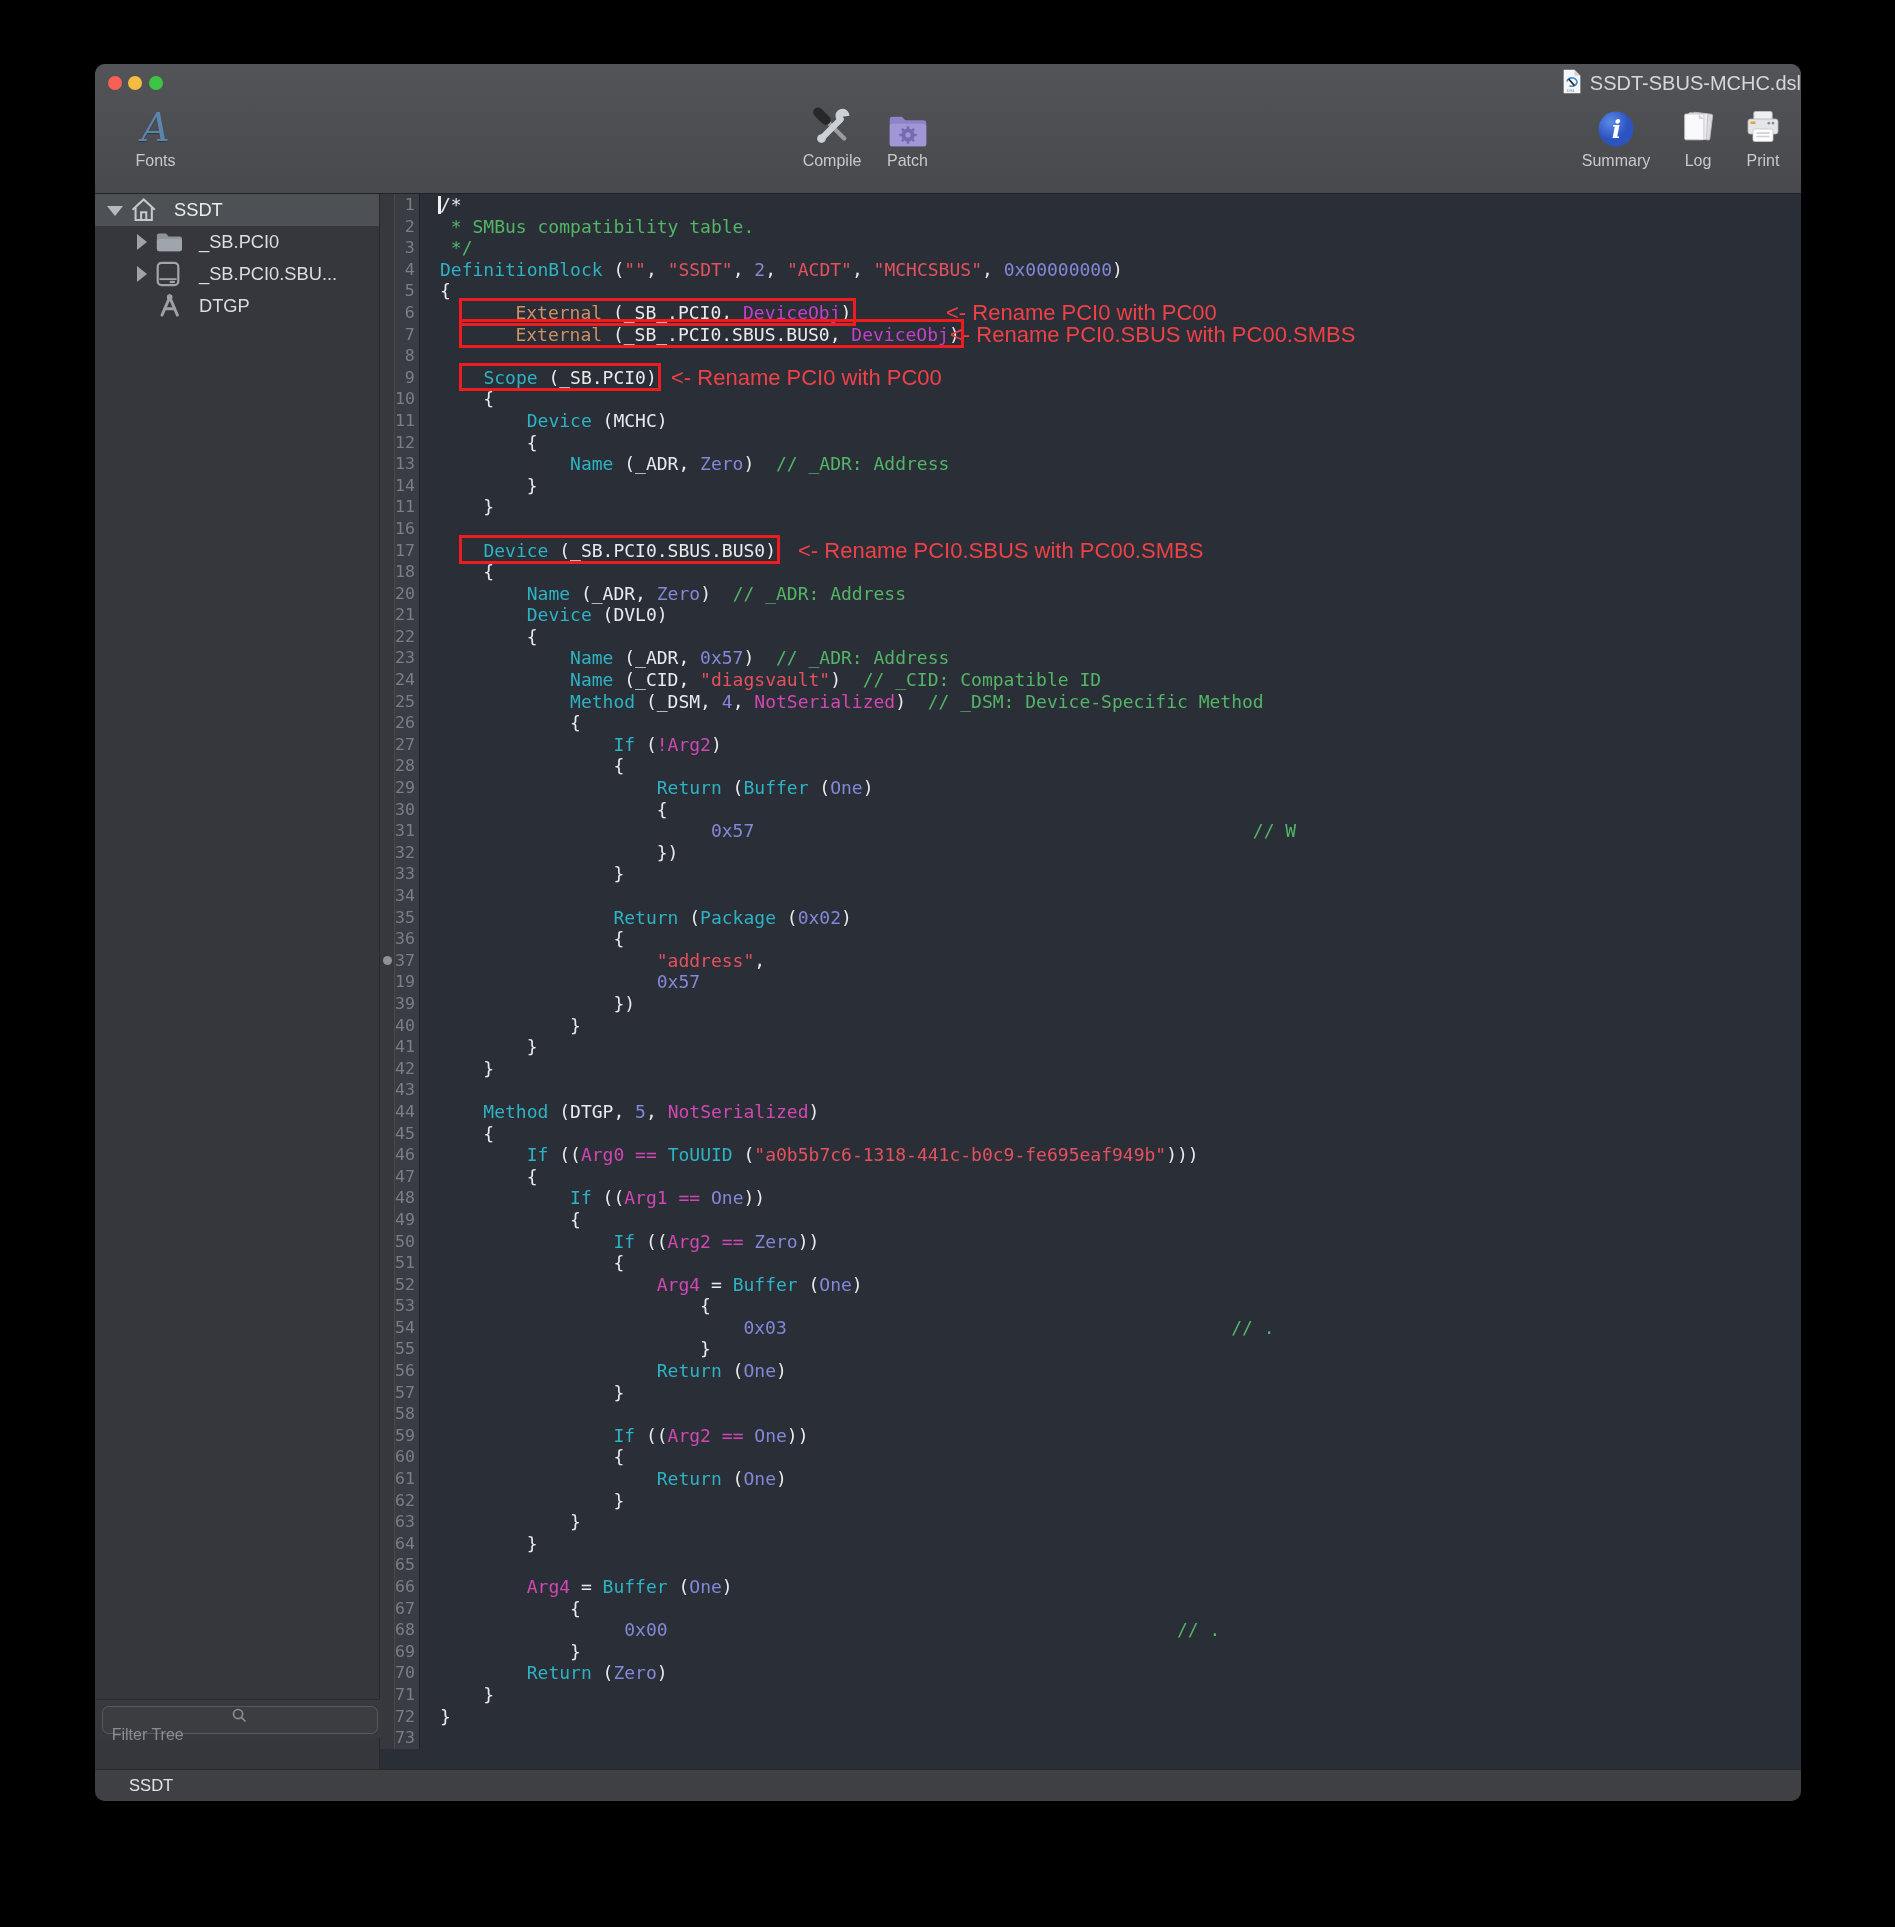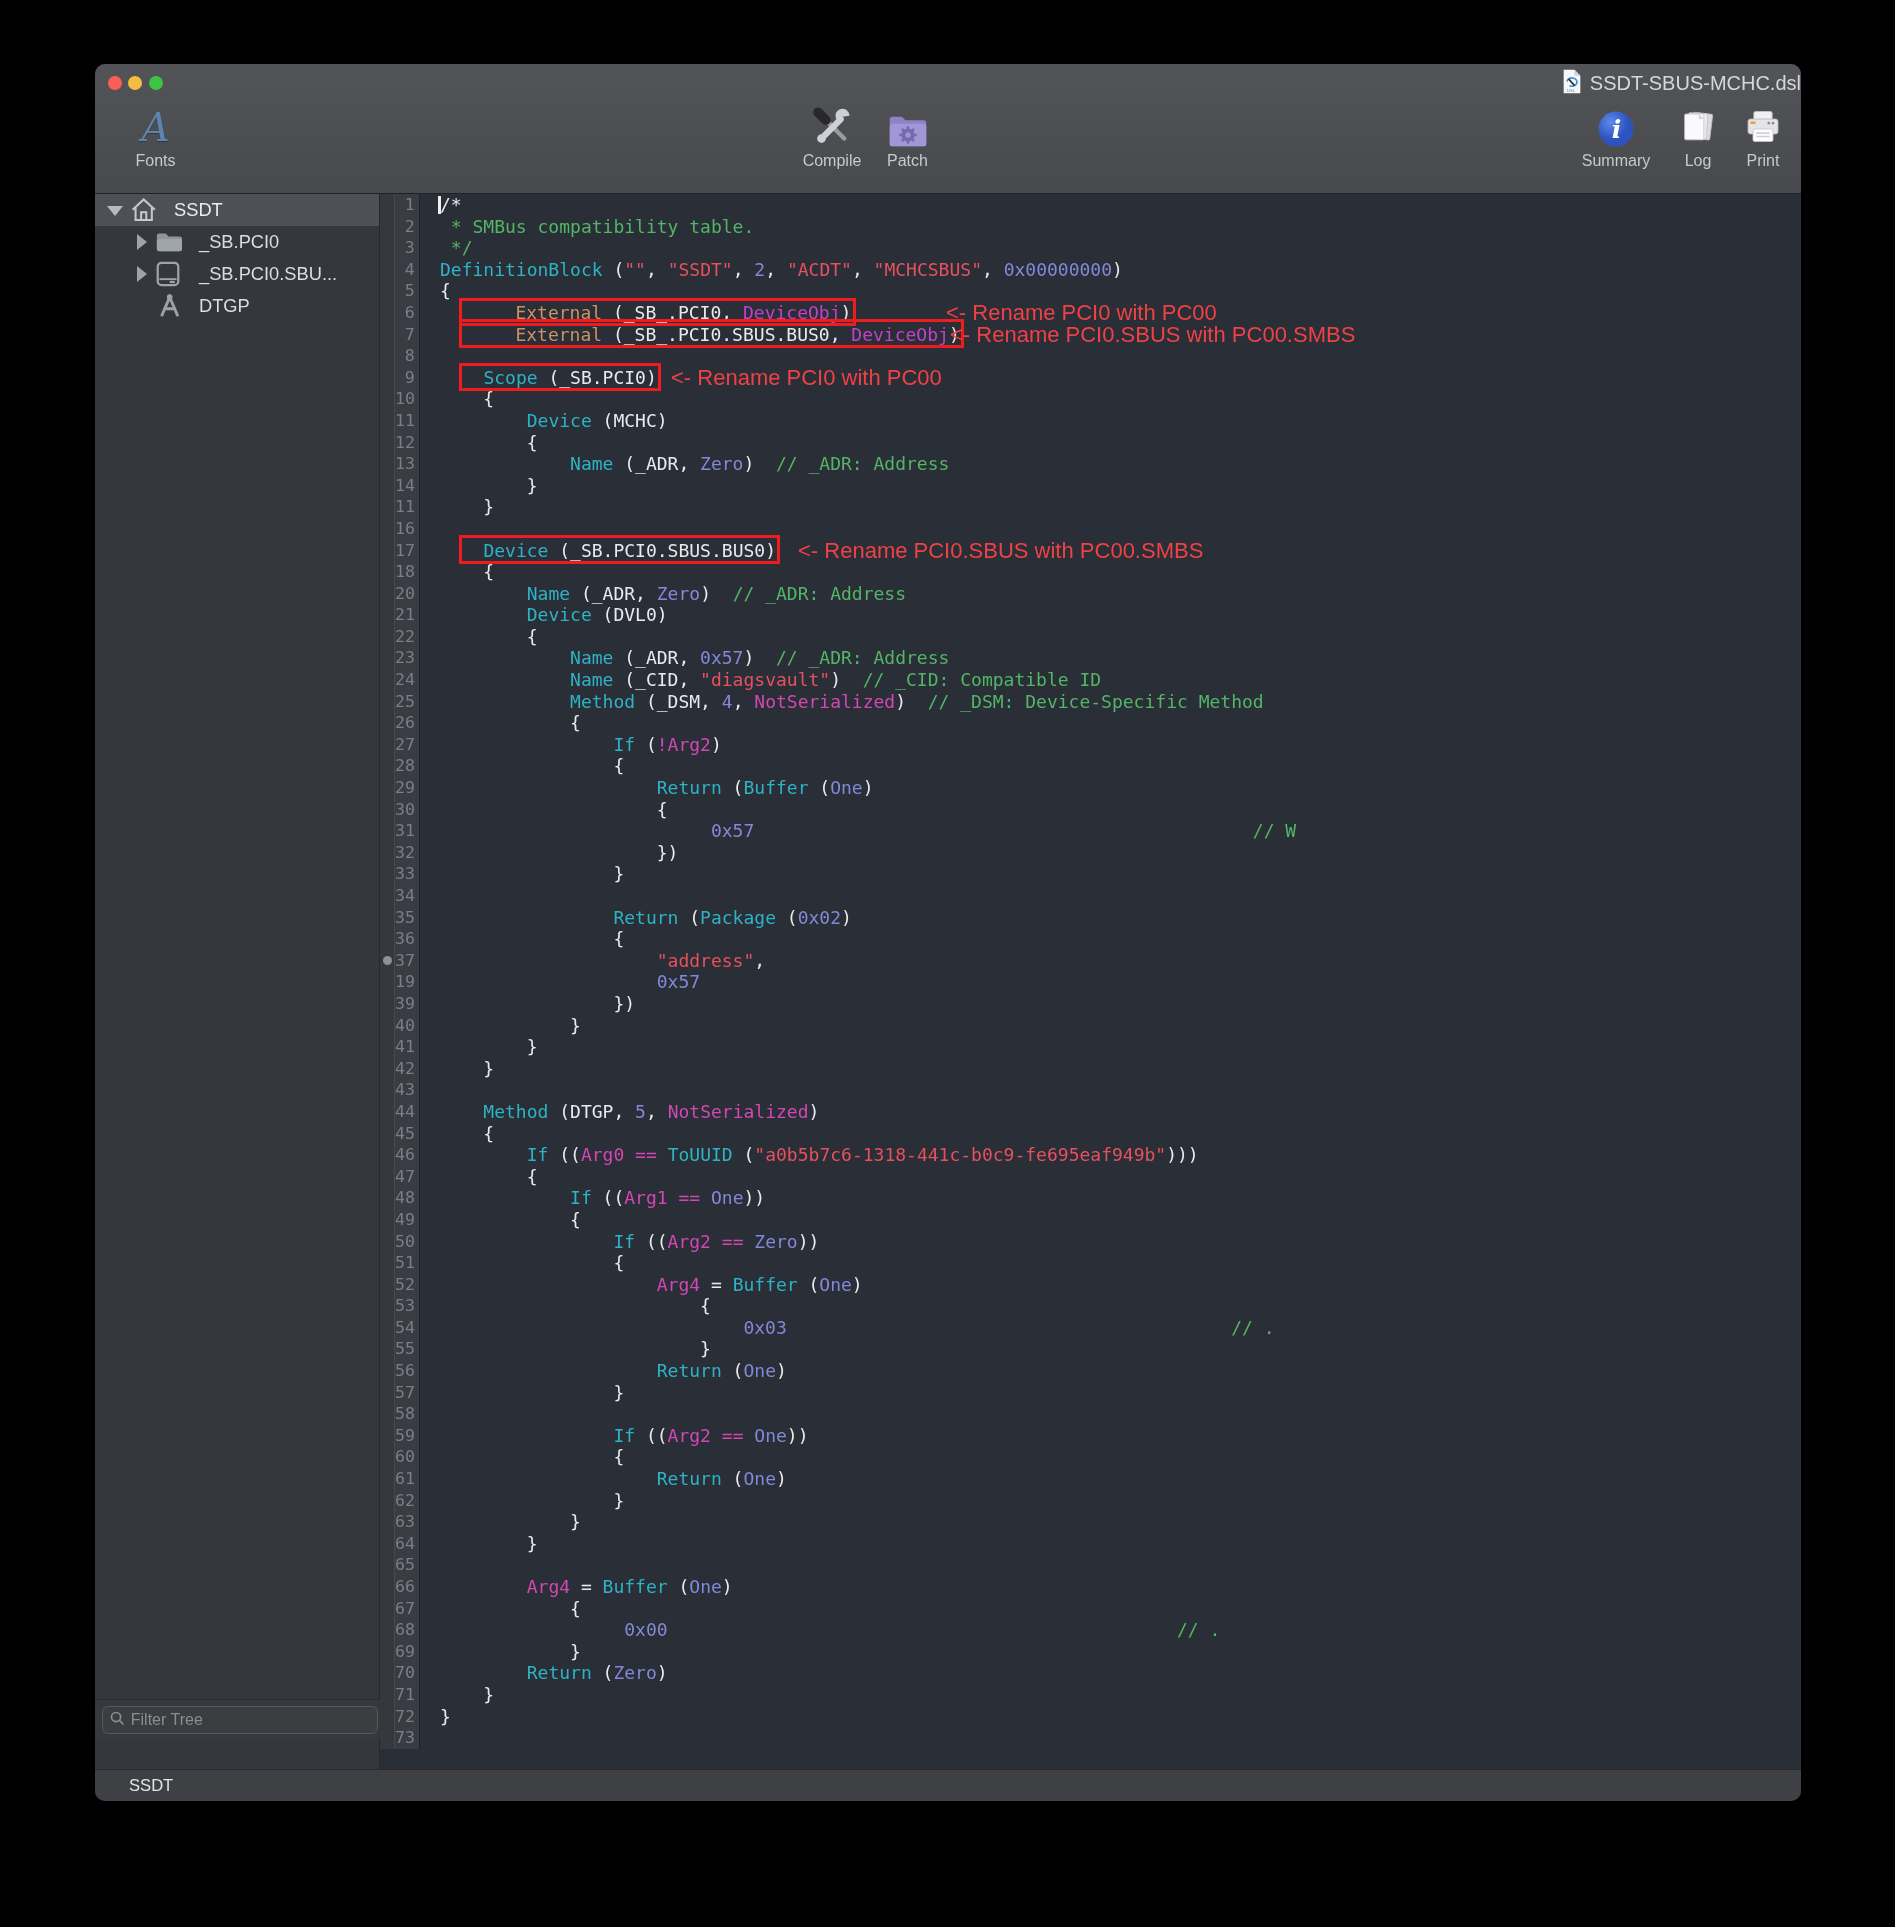--- a/index.html
+++ b/index.html
@@ -33,21 +33,21 @@
   .disc { width:0; height:0; position:absolute; }
   .disc-down { border-left:8.3px solid transparent; border-right:8.3px solid transparent; border-top:10.8px solid #b7b9bd; left:11.6px; top:11.6px; }
   .disc-right { border-top:8.3px solid transparent; border-bottom:8.3px solid transparent; border-left:10.8px solid #9fa2a7; left:42px; top:7.5px; }
   .tree-icon { position:absolute; display:flex; align-items:center; }
   .tree-label { position:absolute; white-space:nowrap; }
 
   .filter-strip { position:absolute; left:0; bottom:32px; width:285px; height:39px;
                   background:#37393e; border-top:0.8px solid #2b2c2f; }
   .filter-field { position:absolute; left:6.6px; top:5.8px; width:276px; height:28px;
                   background:#3b3d41; border:0.8px solid #57595d; border-radius:6.6px;
-                  display:flex; align-items:center; padding:0 6.6px; }
+                  display:flex; align-items:center; padding:0 6.6px;flex-direction:column; }
   .filter-field input { background:transparent; border:none; outline:none; color:#c9cbce;
                         font-size:16px; width:100%; margin-left:5px; font-family:"Liberation Sans",sans-serif; }
   .filter-field input::placeholder { color:#8a8d92; }
 
   .statusbar { position:absolute; left:0; bottom:0; width:100%; height:32px; background:#3e4043;
                border-top:0.8px solid #292a2c; color:#e3e4e6; font-size:16.6px; line-height:31px; z-index:5; }
   .statusbar span { margin-left:34px; }
 
   
   .editor { position:absolute; left:285px; top:130px; right:0; height:1577px; background:#2a2e37; }

